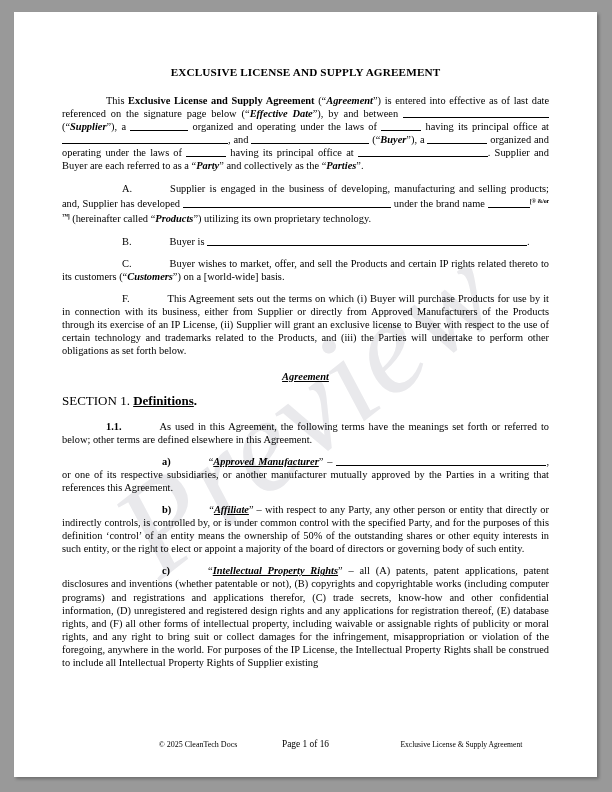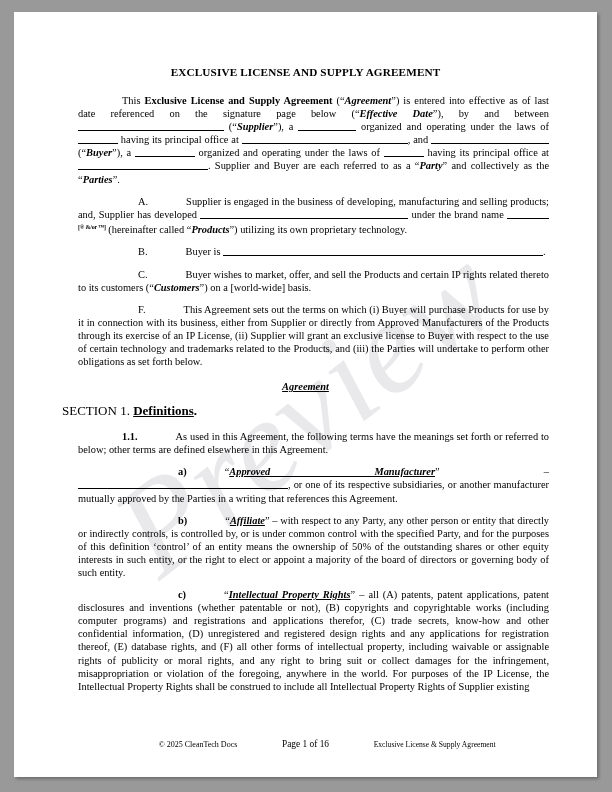--- a/index.html
+++ b/index.html
@@ -52,21 +52,21 @@
     font-size: 11.2px;
     letter-spacing: 0.15px;
     margin: 54px 0 0 0;
     padding: 0 56px;
   }
   .body-area {
     padding: 0 48px 0 48px;
     margin-top: 16px;
   }
   p.para {
-    margin: 0 0 9px 16px;
+    margin: 0 0 9px 0;
     font-size: 10.4px;
     line-height: 13.1px;
     text-align: justify;
     text-justify: inter-word;
   }
   p.para.tight { margin-bottom: 0; }
   .ind-first { }
   .ind-first::before {
     content: "";
     display: inline-block;
@@ -117,21 +117,21 @@
     left: 48px;
     right: 48px;
     bottom: 28px;
     display: flex;
     align-items: baseline;
     font-size: 8px;
     z-index: 2;
   }
   .footer .f-left { flex: 0 0 auto; width: 36%; text-align: right; }
   .footer .f-mid  { flex: 1 1 auto; text-align: center; font-size: 9.4px; }
-  .footer .f-right{ flex: 0 0 auto; width: 36%; text-align: left; font-size: 7.6px; }
+  .footer .f-right{ flex: 0 0 auto; width: 36%; text-align: center; font-size: 7.6px; }
 </style>
 </head>
 <body>
 
 <div class="page-shadow">
 
   <div class="watermark">Preview</div>
 
   <div class="content">
 

